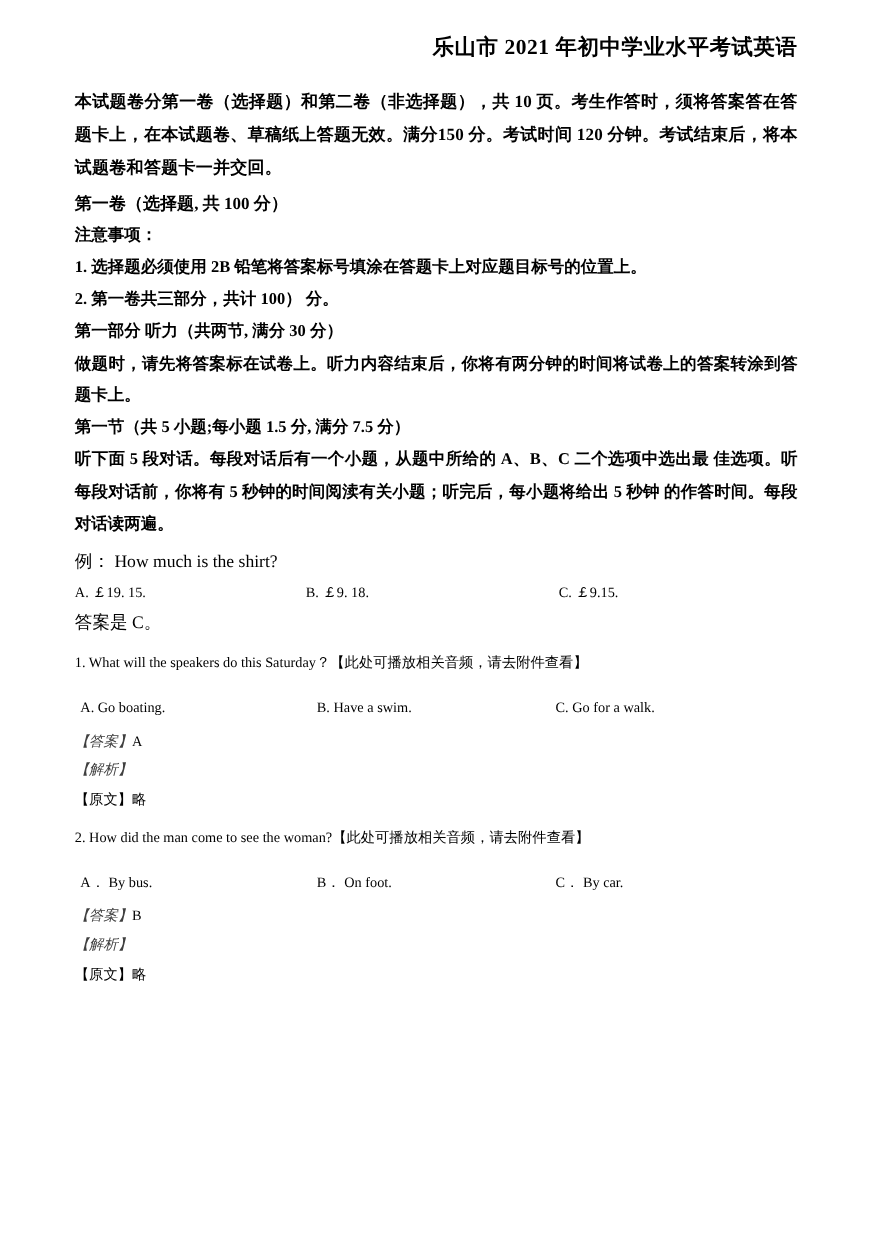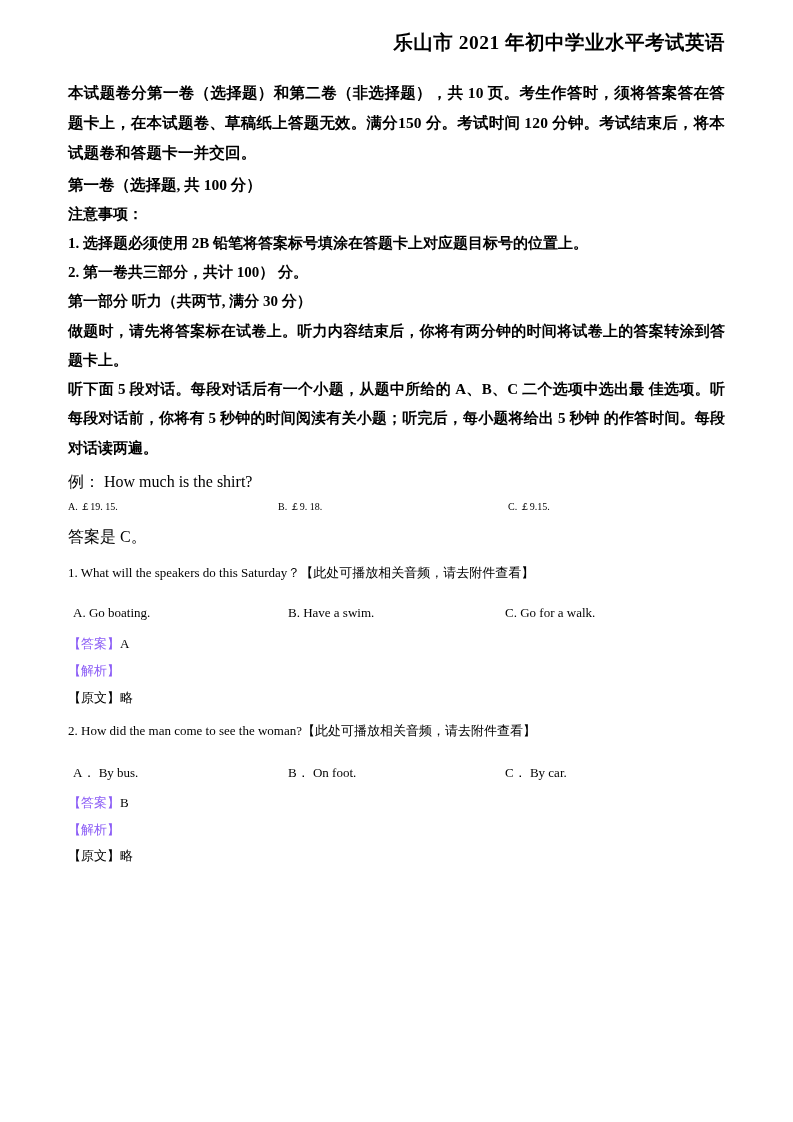--- a/index.html
+++ b/index.html
@@ -55,21 +55,21 @@
     font-weight: bold;
   }
   .small {
     font-size: 16px;
     line-height: 1.9;
     margin: 0;
     font-weight: normal;
   }
   .example-row {
     position: relative;
-    font-size: 10px;
+    font-size: 13px;
     line-height: 1.9;
     height: 25px;
   }
   .opt-a { position: absolute; left: 0; }
   .opt-b { position: absolute; left: 210px; }
   .opt-c { position: absolute; left: 440px; }
   .q-line {
     font-size: 13px;
     line-height: 1.9;
     margin: 0;
@@ -83,21 +83,22 @@
   }
   .opts-row .o1 { position: absolute; left: 5px; }
   .opts-row .o2 { position: absolute; left: 220px; }
   .opts-row .o3 { position: absolute; left: 437px; }
   .ans-line {
     font-size: 13px;
     line-height: 2.05;
     margin: 0;
   }
   .tag-blue {
-    color: #8b5cf6;
+    color: #404040;
+    font-style: italic;
   }
   .spacer-8 { height: 8px; }
   .spacer-4 { height: 4px; }
 </style>
 </head>
 <body>
 
 <div class="page">
 
   <h1 class="doc-title">乐山市 2021 年初中学业水平考试英语</h1>
@@ -107,20 +108,21 @@
   <p class="center-bold">第一卷（选择题, 共 100 分）</p>
 
   <p class="p-normal">注意事项：</p>
 
   <p class="p-normal">1. 选择题必须使用 2B 铅笔将答案标号填涂在答题卡上对应题目标号的位置上。</p>
   <p class="p-normal">2. 第一卷共三部分，共计 100） 分。</p>
 
   <p class="p-normal">第一部分 听力（共两节, 满分 30 分）</p>
   <p class="p-normal">做题时，请先将答案标在试卷上。听力内容结束后，你将有两分钟的时间将试卷上的答案转涂到答题卡上。</p>
 
+  <p class="p-normal">第一节（共 5 小题;每小题 1.5 分, 满分 7.5 分）</p>
   <p class="p-normal">听下面 5 段对话。每段对话后有一个小题，从题中所给的 A、B、C 二个选项中选出最 佳选项。听每段对话前，你将有 5 秒钟的时间阅渎有关小题；听完后，每小题将给出 5 秒钟 的作答时间。每段对话读两遍。</p>
 
   <div class="spacer-4"></div>
 
   <p class="small">例： How much is the shirt?</p>
 
   <div class="example-row">
     <span class="opt-a">A. ￡19. 15.</span>
     <span class="opt-b">B. ￡9. 18.</span>
     <span class="opt-c">C. ￡9.15.</span>

